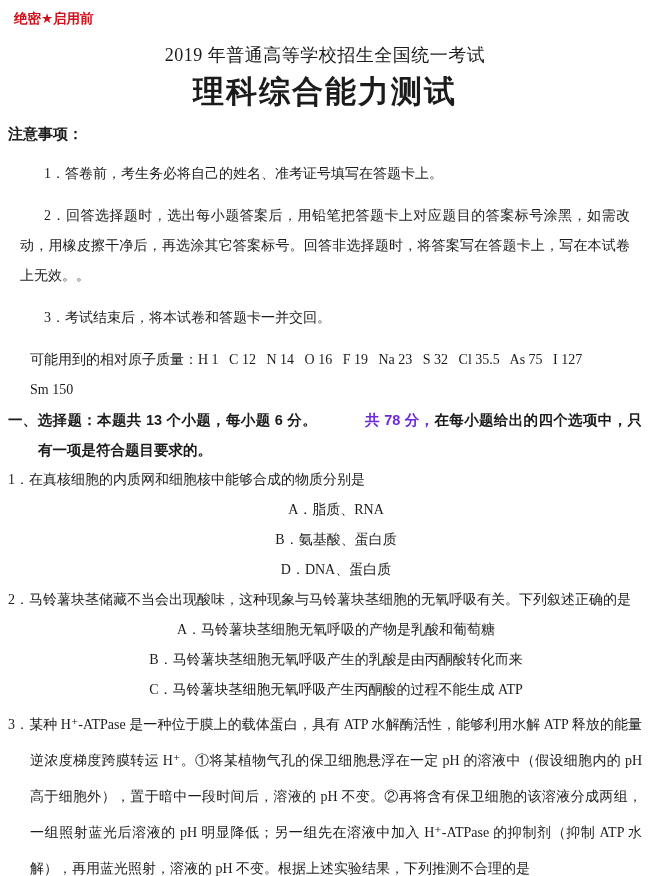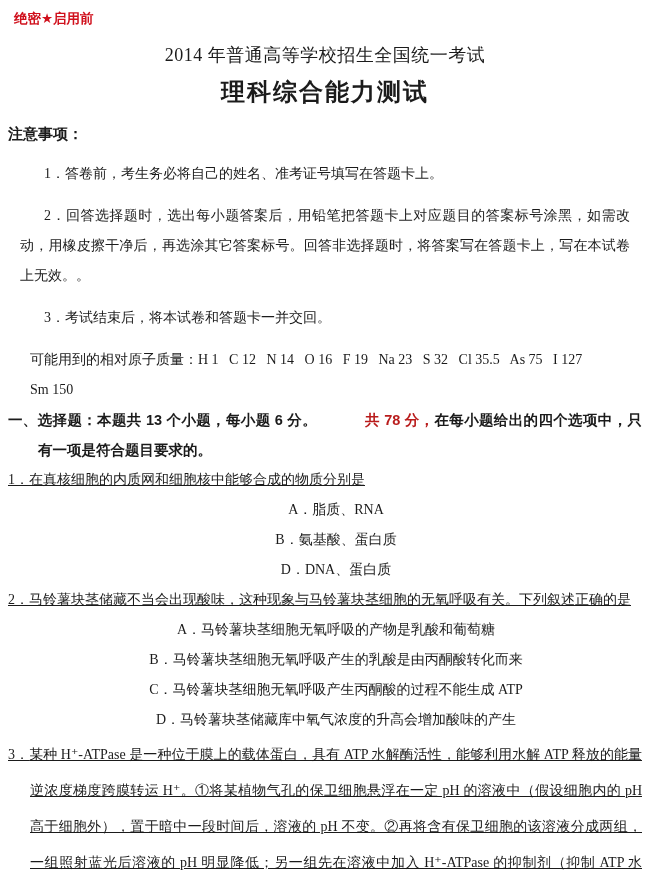--- a/index.html
+++ b/index.html
@@ -35,21 +35,21 @@
     font-size: 18px;
     font-weight: 400;
     line-height: 26px;
     margin-top: 14px;
     letter-spacing: 0.5px;
   }
   .exam-subtitle {
     text-align: center;
     font-family: "Liberation Sans", "DejaVu Sans", sans-serif;
     font-weight: bold;
-    font-size: 24px;
+    font-size: 31px;
     line-height: 36px;
     margin-top: 6px;
     letter-spacing: 2px;
   }
   .notice-head {
     font-family: "Liberation Sans", "DejaVu Sans", sans-serif;
     font-weight: bold;
     font-size: 15px;
     line-height: 26px;
     margin-top: 11px;
@@ -68,48 +68,47 @@
   .section-head {
     margin: 0;
     font-family: "Liberation Sans", "DejaVu Sans", sans-serif;
     font-weight: bold;
     font-size: 14.5px;
     line-height: 30px;
     padding-left: 30px;
     text-indent: -30px;
     text-align: justify;
   }
-  .red { color: #b91c1c; margin-left: 48px; }
+  .red { color: #6d28d9; margin-left: 48px; }
   .question { margin: 0; }
   .stem {
     margin: 0;
     padding-left: 22px;
     text-indent: -22px;
     line-height: 30px;
-    text-decoration: underline;
   }
   .opt {
     margin: 0 0 0 22px;
     line-height: 30px;
     text-align: center;
   }
   .q3 .stem {
     line-height: 36px;
     text-align: justify;
   }
   .q3 { margin-top: 2px; }
 </style>
 </head>
 <body>
 
 <div class="page">
 
   <div class="classification">绝密★启用前</div>
 
-  <div class="exam-title">2014 年普通高等学校招生全国统一考试</div>
+  <div class="exam-title">2019 年普通高等学校招生全国统一考试</div>
 
   <div class="exam-subtitle">理科综合能力测试</div>
 
   <div class="notice-head">注意事项：</div>
 
   <p class="notice-item">1．答卷前，考生务必将自己的姓名、准考证号填写在答题卡上。</p>
 
   <p class="notice-item">2．回答选择题时，选出每小题答案后，用铅笔把答题卡上对应题目的答案标号涂黑，如需改动，用橡皮擦干净后，再选涂其它答案标号。回答非选择题时，将答案写在答题卡上，写在本试卷上无效。。</p>
 
   <p class="notice-item">3．考试结束后，将本试卷和答题卡一并交回。</p>
@@ -123,20 +122,19 @@
     <p class="opt">A．脂质、RNA</p>
     <p class="opt">B．氨基酸、蛋白质</p>
     <p class="opt">D．DNA、蛋白质</p>
   </div>
 
   <div class="question">
     <p class="stem"><span>2．</span><span>马铃薯块茎储藏不当会出现酸味，这种现象与马铃薯块茎细胞的无氧呼吸有关。下列叙述正确的是</span></p>
     <p class="opt">A．马铃薯块茎细胞无氧呼吸的产物是乳酸和葡萄糖</p>
     <p class="opt">B．马铃薯块茎细胞无氧呼吸产生的乳酸是由丙酮酸转化而来</p>
     <p class="opt">C．马铃薯块茎细胞无氧呼吸产生丙酮酸的过程不能生成 ATP</p>
-    <p class="opt">D．马铃薯块茎储藏库中氧气浓度的升高会增加酸味的产生</p>
   </div>
 
   <div class="question q3">
     <p class="stem"><span>3．</span><span>某种 H⁺-ATPase 是一种位于膜上的载体蛋白，具有 ATP 水解酶活性，能够利用水解 ATP 释放的能量逆浓度梯度跨膜转运 H⁺。①将某植物气孔的保卫细胞悬浮在一定 pH 的溶液中（假设细胞内的 pH 高于细胞外），置于暗中一段时间后，溶液的 pH 不变。②再将含有保卫细胞的该溶液分成两组，一组照射蓝光后溶液的 pH 明显降低；另一组先在溶液中加入 H⁺-ATPase 的抑制剂（抑制 ATP 水解），再用蓝光照射，溶液的 pH 不变。根据上述实验结果，下列推测不合理的是</span></p>
   </div>
 
 </div>
 
 </body></html>

